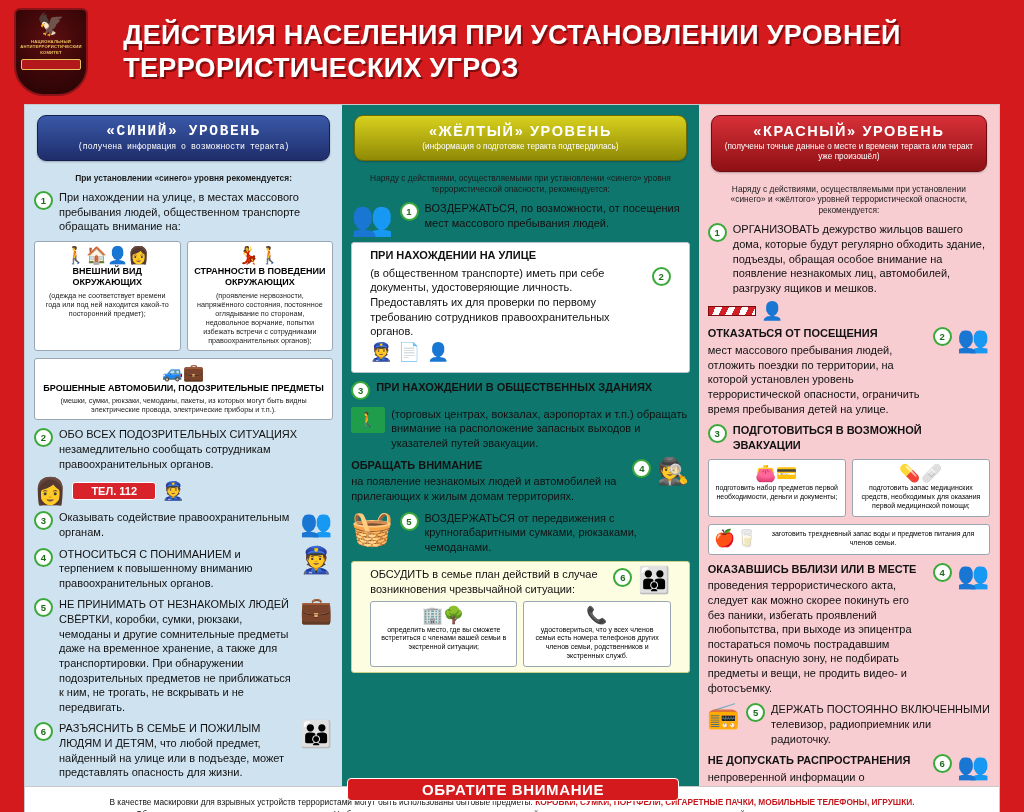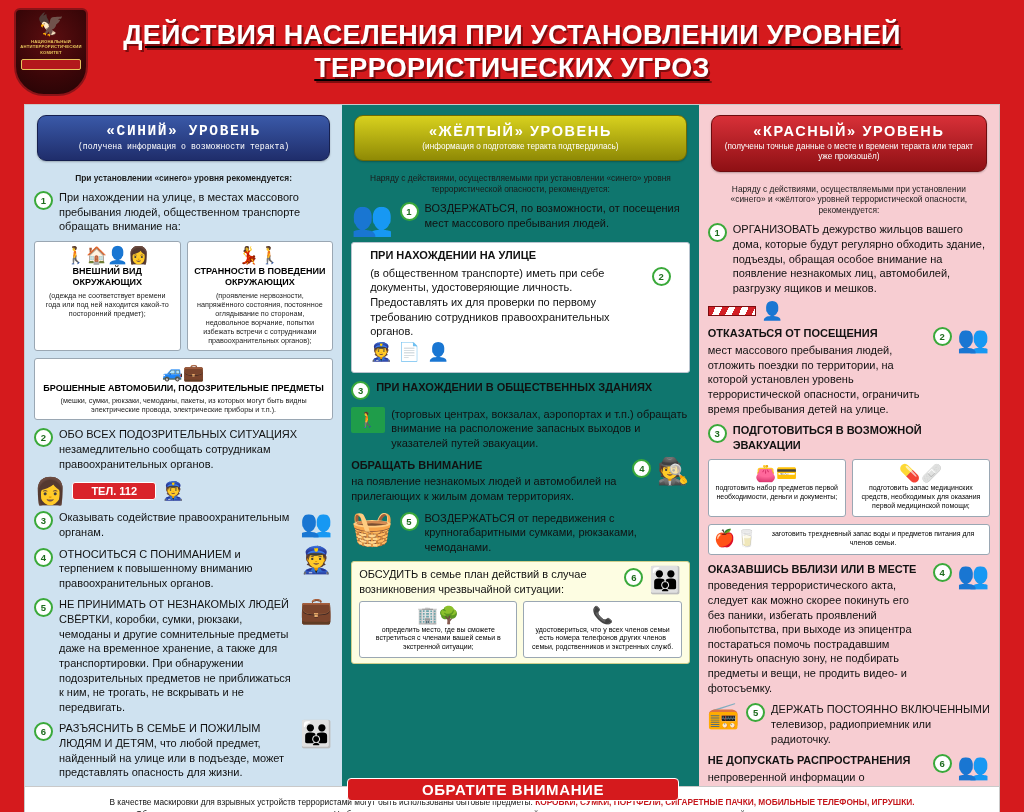--- a/index.html
+++ b/index.html
@@ -26,21 +26,21 @@
   }
   .emblem .eagle{font-size:22px;color:#e8c45c;line-height:1;}
   .emblem .etext{
     color:#e8c45c;font-size:4.2px;line-height:1.25;text-align:center;
     margin-top:3px;letter-spacing:.2px;font-weight:bold;
   }
   .emblem .ribbon{
     margin-top:4px;width:58px;height:9px;background:#b3181c;border-radius:2px;
     border:1px solid #e8c45c;
   }
-  .title-wrap{text-align:center;padding:0 100px;text-decoration:underline;}
+  .title-wrap{text-align:left;padding:0 100px;}
   .title-wrap h1{
     margin:0;color:#ffffff;font-size:27px;font-weight:bold;letter-spacing:.3px;
     line-height:1.22;text-shadow:2px 2px 0 #7e0d0f;
   }
   .title-wrap h1 .l2{display:block;}
 
   
   .board{
     position:absolute;left:24px;top:104px;width:976px;height:690px;
     background:#ffffff;border:1px solid #c9c9c9;box-sizing:border-box;
@@ -94,21 +94,21 @@
   .box .bd{font-size:7.2px;line-height:1.25;text-align:center;margin-top:3px;color:#222;}
   .twobox{display:flex;gap:6px;margin:4px 0 7px;}
   .twobox .box{flex:1;}
   .icorow{display:flex;justify-content:center;gap:5px;font-size:17px;line-height:1;margin-bottom:2px;}
 
   .tel{
     display:inline-block;background:#d9232a;color:#fff;font-weight:bold;
     font-size:11px;padding:2px 18px;border-radius:3px;border:1px solid #fff;
   }
 
-  .panel-y{background:#fdfde2;border:1px solid #cfcf8c;border-radius:3px;padding:5px 7px;margin-bottom:18px;}
+  .panel-y{background:#fdfde2;border:1px solid #cfcf8c;border-radius:3px;padding:5px 18px;margin-bottom:18px;}
   .panel-w{background:#ffffff;border:1px solid #b9c4cf;border-radius:3px;padding:5px 18px;margin-bottom:7px;}
 
   .exit{
     width:34px;height:26px;background:#1f9d4a;border-radius:2px;color:#fff;
     display:flex;align-items:center;justify-content:center;font-size:15px;flex:0 0 auto;
   }
 
   .smallcards{display:flex;gap:6px;margin-top:4px;}
   .smallcards .box{flex:1;}
   .sc-t{font-size:7px;line-height:1.25;text-align:center;}

